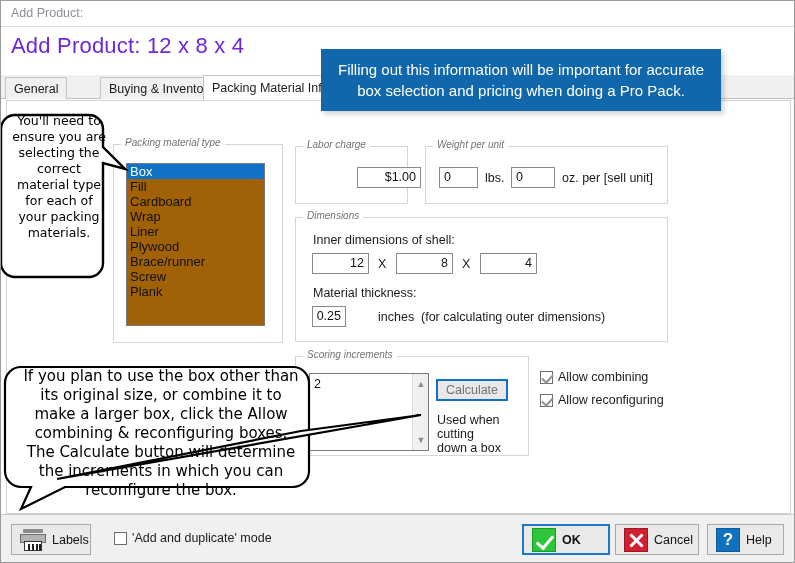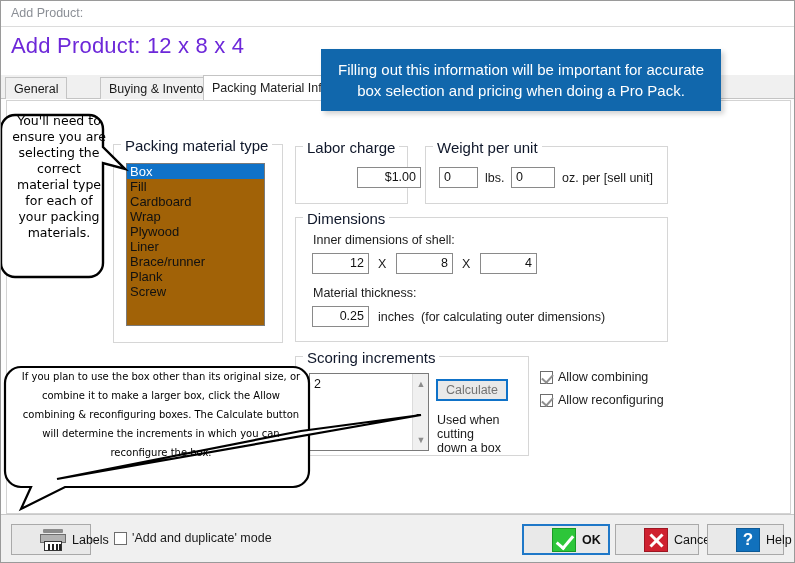--- a/index.html
+++ b/index.html
@@ -76,22 +76,23 @@
   
   .grp {
     position: absolute;
     border: 1px solid #d6d6d6;
     background: transparent;
   }
   .grp > .legend {
     position: absolute; top: -8px; left: 7px;
     background: #ffffff;
     padding: 0 4px;
-    font-size: 15px; color: #0f172a;
+    font-size: 10px; color: #737373;
     white-space: nowrap;
+    font-style: italic;
   }
 
   
   .listbox {
     position: absolute;
     background: #a16207;
     border: 1px solid #7a7a7a;
     overflow: hidden;
     font-size: 13px;
     color: #111;
@@ -215,36 +216,35 @@
   }
   .co-text {
     position: absolute;
     z-index: 31;
     text-align: center;
     font-size: 12.5px;
     color: #000;
     line-height: 16px;
     font-family: "DejaVu Sans", sans-serif;
   }
-  .co-text.big { font-size: 10px; line-height: 19px; }
+  .co-text.big { font-size: 15px; line-height: 19px; }
 
   
   .bottombar {
     position: absolute; left: 0; bottom: 0; width: 795px; height: 48px;
     background: #f0f0f0;
     border-top: 1px solid #c8c8c8;
   }
   .bigbtn {
     position: absolute;
     background: #e9e9e9;
     border: 1px solid #a9a9a9;
     display: flex; align-items: center;
     font-size: 12.5px; color: #111;
     cursor: default;
-    padding-left: 20px;
   }
   .bigbtn.focus { border: 2px solid #1f78c8; }
   .bigbtn .ic { flex: none; margin: 0 6px 0 8px; }
   .okmark {
     width: 24px; height: 24px; background: #2dc63a;
     border: 1px solid #1a9a26;
     position: relative;
   }
   .okmark::after {
     content: ""; position: absolute; left: 7px; top: 3px;
@@ -311,25 +311,25 @@
   <div class="content">
 
     <div class="grp" style="left:106px; top:43px; width:170px; height:199px;">
       <span class="legend">Packing material type</span>
     </div>
     <div class="listbox" style="left:119px; top:62px; width:139px; height:163px;">
       <div class="row sel">Box</div>
       <div class="row">Fill</div>
       <div class="row">Cardboard</div>
       <div class="row">Wrap</div>
+      <div class="row">Liner</div>
       <div class="row">Plywood</div>
-      <div class="row">Liner</div>
       <div class="row">Brace/runner</div>
+      <div class="row">Screw</div>
       <div class="row">Plank</div>
-      <div class="row">Screw</div>
     </div>
 
     <div class="grp" style="left:288px; top:45px; width:113px; height:58px;">
       <span class="legend">Labor charge</span>
     </div>
     <div class="tbox right" style="left:312px; top:66px; width:64px; height:21px;margin-left:38px;">$1.00</div>
 
     <div class="grp" style="left:418px; top:45px; width:243px; height:58px;">
       <span class="legend">Weight per unit</span>
     </div>
@@ -342,21 +342,21 @@
       <span class="legend">Dimensions</span>
     </div>
     <div class="lbl" style="left:306px; top:132px;">Inner dimensions of shell:</div>
     <div class="tbox right" style="left:305px; top:152px; width:57px; height:21px;">12</div>
     <div class="lbl" style="left:371px; top:156px;">X</div>
     <div class="tbox right" style="left:389px; top:152px; width:57px; height:21px;">8</div>
     <div class="lbl" style="left:455px; top:156px;">X</div>
     <div class="tbox right" style="left:473px; top:152px; width:57px; height:21px;">4</div>
 
     <div class="lbl" style="left:306px; top:185px;">Material thickness:</div>
-    <div class="tbox right" style="left:305px; top:205px; width:57px; height:21px;">0.25</div>
+    <div class="tbox right" style="left:305px; top:205px; width:34px; height:21px;">0.25</div>
     <div class="lbl" style="left:371px; top:209px;">inches</div>
     <div class="lbl" style="left:414px; top:209px;">(for calculating outer dimensions)</div>
 
     <div class="grp" style="left:288px; top:255px; width:234px; height:100px;">
       <span class="legend">Scoring increments</span>
     </div>
     <div class="scrollbox" style="left:302px; top:272px; width:120px; height:78px;">
       <div class="itm">2</div>
       <div class="sbar">
         <div class="arw up">▲</div>

